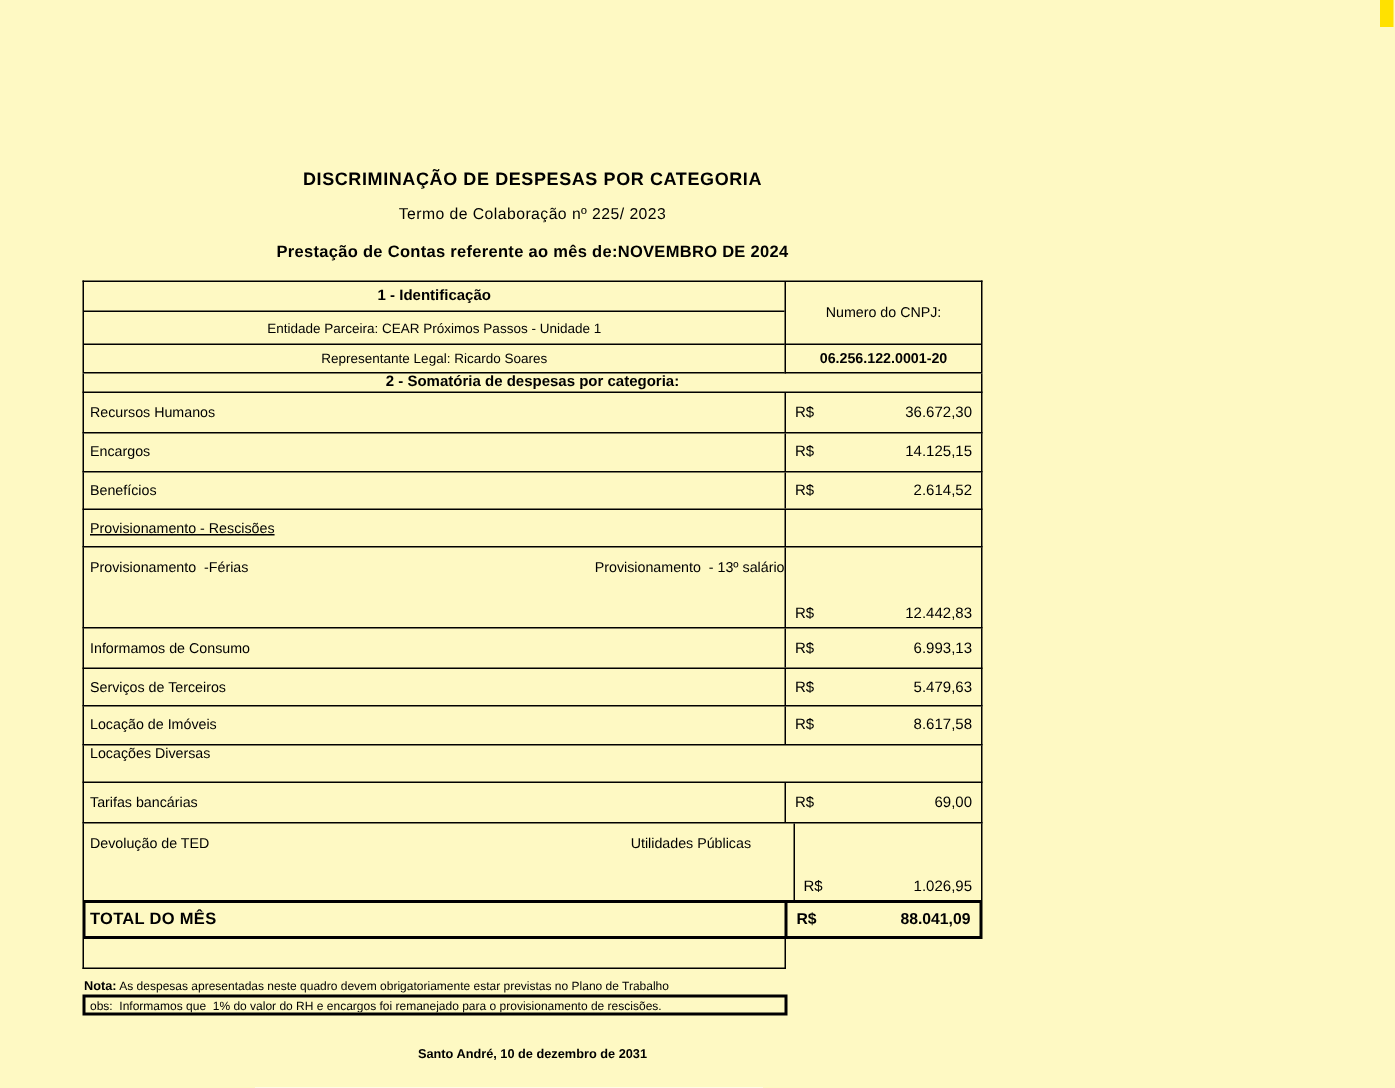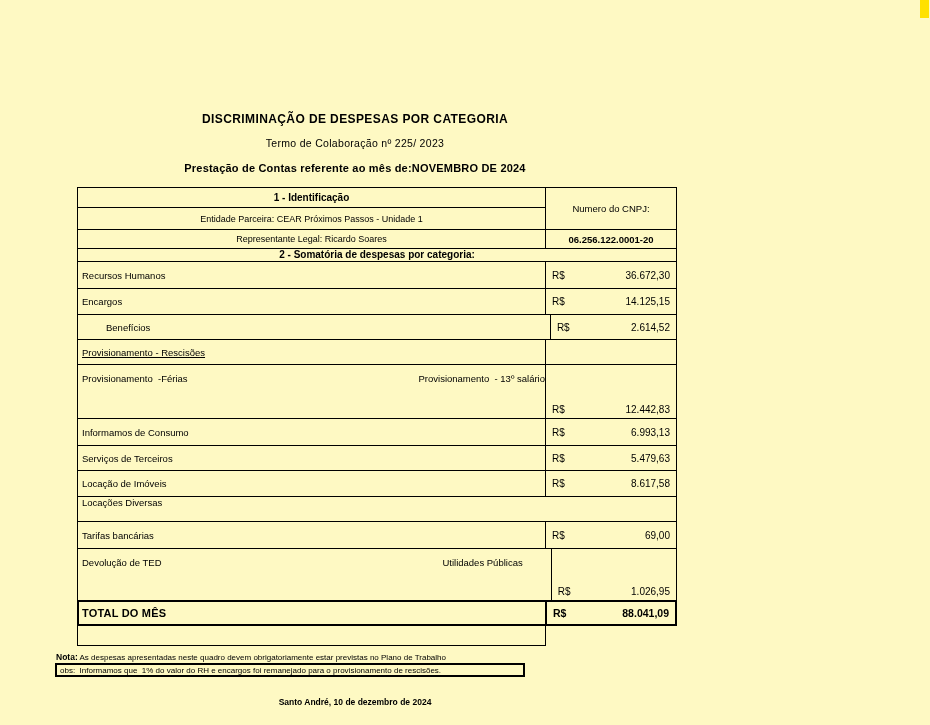--- a/index.html
+++ b/index.html
@@ -8,21 +8,21 @@
   .marker-top-right{position:absolute;left:920px;top:0;width:9px;height:18px;}
   .doc{position:absolute;left:55px;top:0;width:600px;}
 
   .title1{position:absolute;top:112px;left:0;width:100%;text-align:center;
           font-size:12px;font-weight:bold;letter-spacing:0.4px;}
   .title2{position:absolute;top:137px;left:0;width:100%;text-align:center;
           font-size:10.5px;letter-spacing:0.3px;}
   .title3{position:absolute;top:162px;left:0;width:100%;text-align:center;
           font-size:11px;font-weight:bold;letter-spacing:0.2px;}
 
-  .table{position:absolute;top:187px;left:0;width:548px;margin-left:22px;}
+  .table{position:absolute;top:187px;left:0;width:548px;}
 
   
   .ident{display:grid;grid-template-columns:467px 131px;grid-template-rows:20px 22px 19px;
          width:600px;box-sizing:border-box;border:1px solid #000;border-bottom:none;}
   .ident .cell{box-sizing:border-box;height:100%;display:flex;align-items:center;justify-content:center;}
   .i-a{grid-column:1;grid-row:1;font-size:10px;font-weight:bold;border-bottom:1px solid #000;}
   .i-b{grid-column:1;grid-row:2;font-size:9px;border-bottom:1px solid #000;}
   .i-c{grid-column:1;grid-row:3;font-size:9px;border-bottom:1px solid #000;}
   .i-cnpj{grid-column:2;grid-row:1 / span 2;font-size:9.5px;border-left:1px solid #000;border-bottom:1px solid #000;}
   .i-d{grid-column:2;grid-row:3;font-size:9.5px;font-weight:bold;border-left:1px solid #000;border-bottom:1px solid #000;}
@@ -102,21 +102,21 @@
           </div>
           <div class="row exp-row" style="height: 26px;">
             <div class="label-cell">
               <span class="exp-label">Encargos</span>
             </div>
             <div class="val-cell">
               <span class="cur">R$</span>
               <span class="num">14.125,15</span>
             </div>
           </div>
-          <div class="row exp-row" style="height: 25px; padding-left: 24px;">
+          <div class="row exp-row" style="height: 25px;">
             <div class="label-cell">
               <span class="exp-label">Benefícios</span>
             </div>
             <div class="val-cell">
               <span class="cur">R$</span>
               <span class="num">2.614,52</span>
             </div>
           </div>
           <div class="row exp-row" style="height: 25px; text-decoration: underline;">
             <div class="label-cell">
@@ -204,15 +204,15 @@
 
       <div class="trailer-row"></div>
     </div>
 
     <div class="nota"><span class="nota-label">Nota:</span><span> As despesas apresentadas neste quadro devem obrigatoriamente estar previstas no Plano de Trabalho</span></div>
 
     <div class="obs-box">
       <span>obs:  Informamos que  1% do valor do RH e encargos foi remanejado para o provisionamento de rescisões.</span>
     </div>
 
-    <div class="date-line">Santo André, 10 de dezembro de 2024</div>
+    <div class="date-line">Santo André, 10 de dezembro de 2031</div>
   </div>
 </div>
 
 </body></html>

